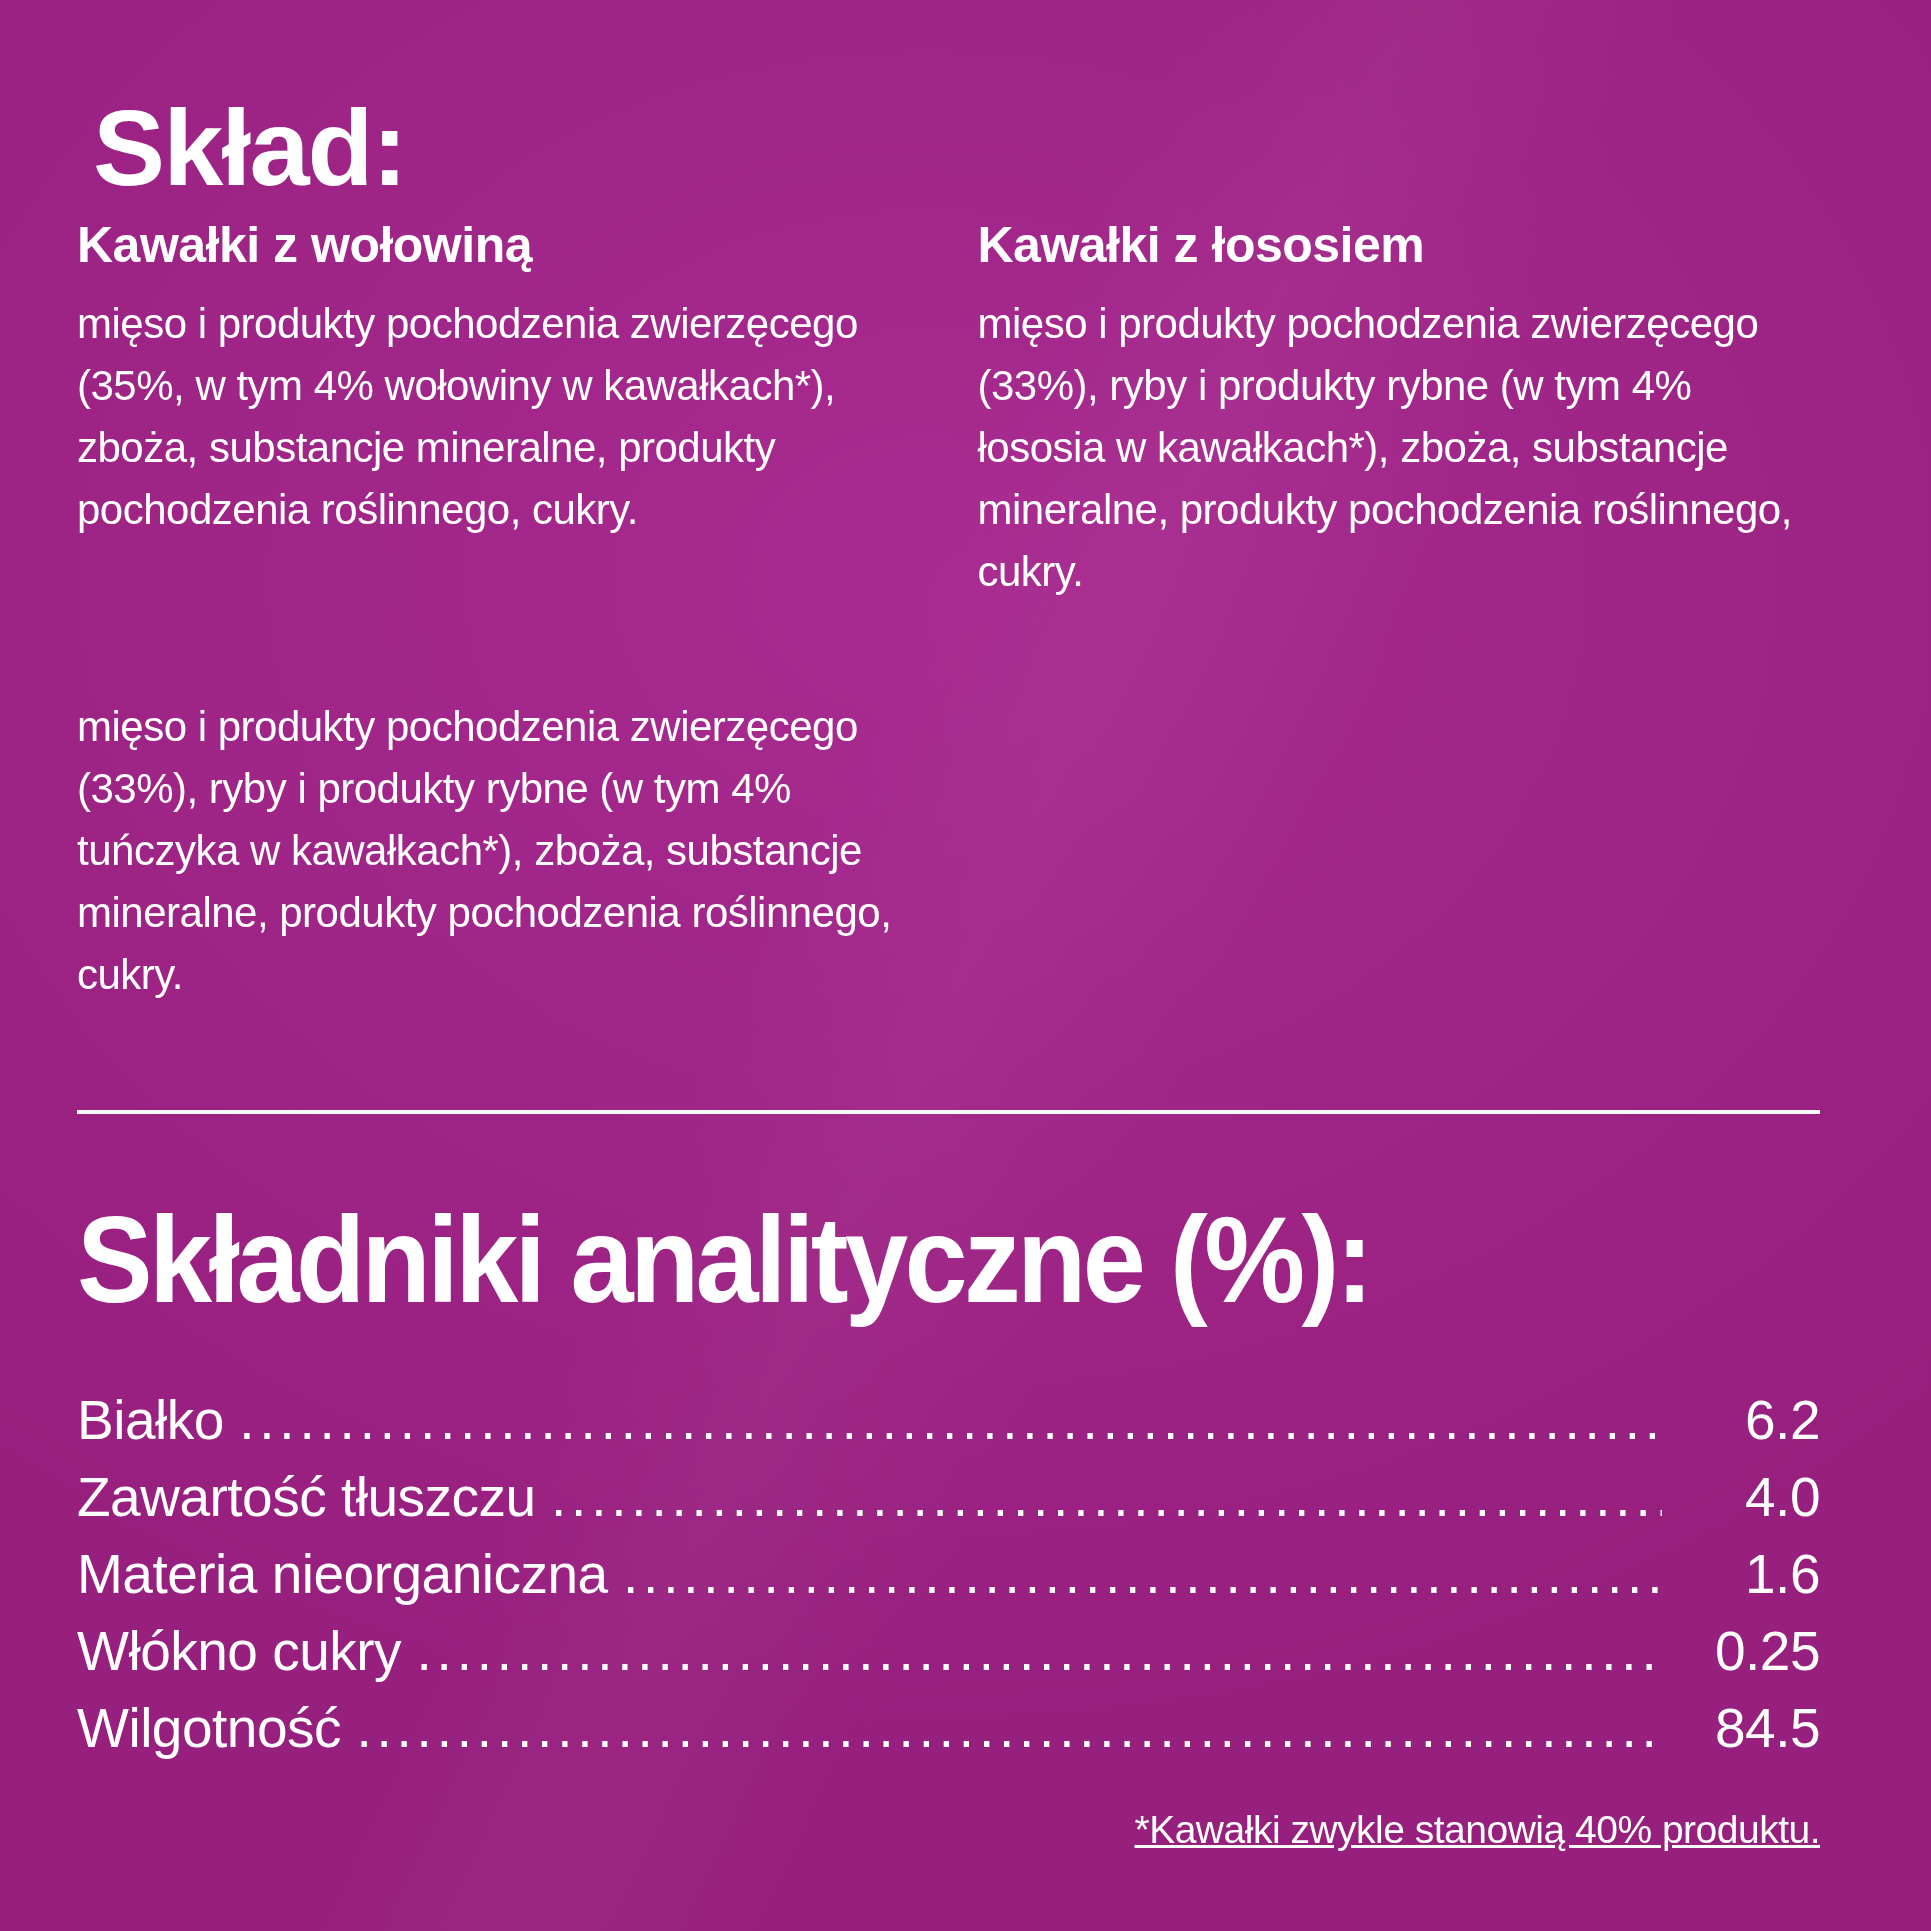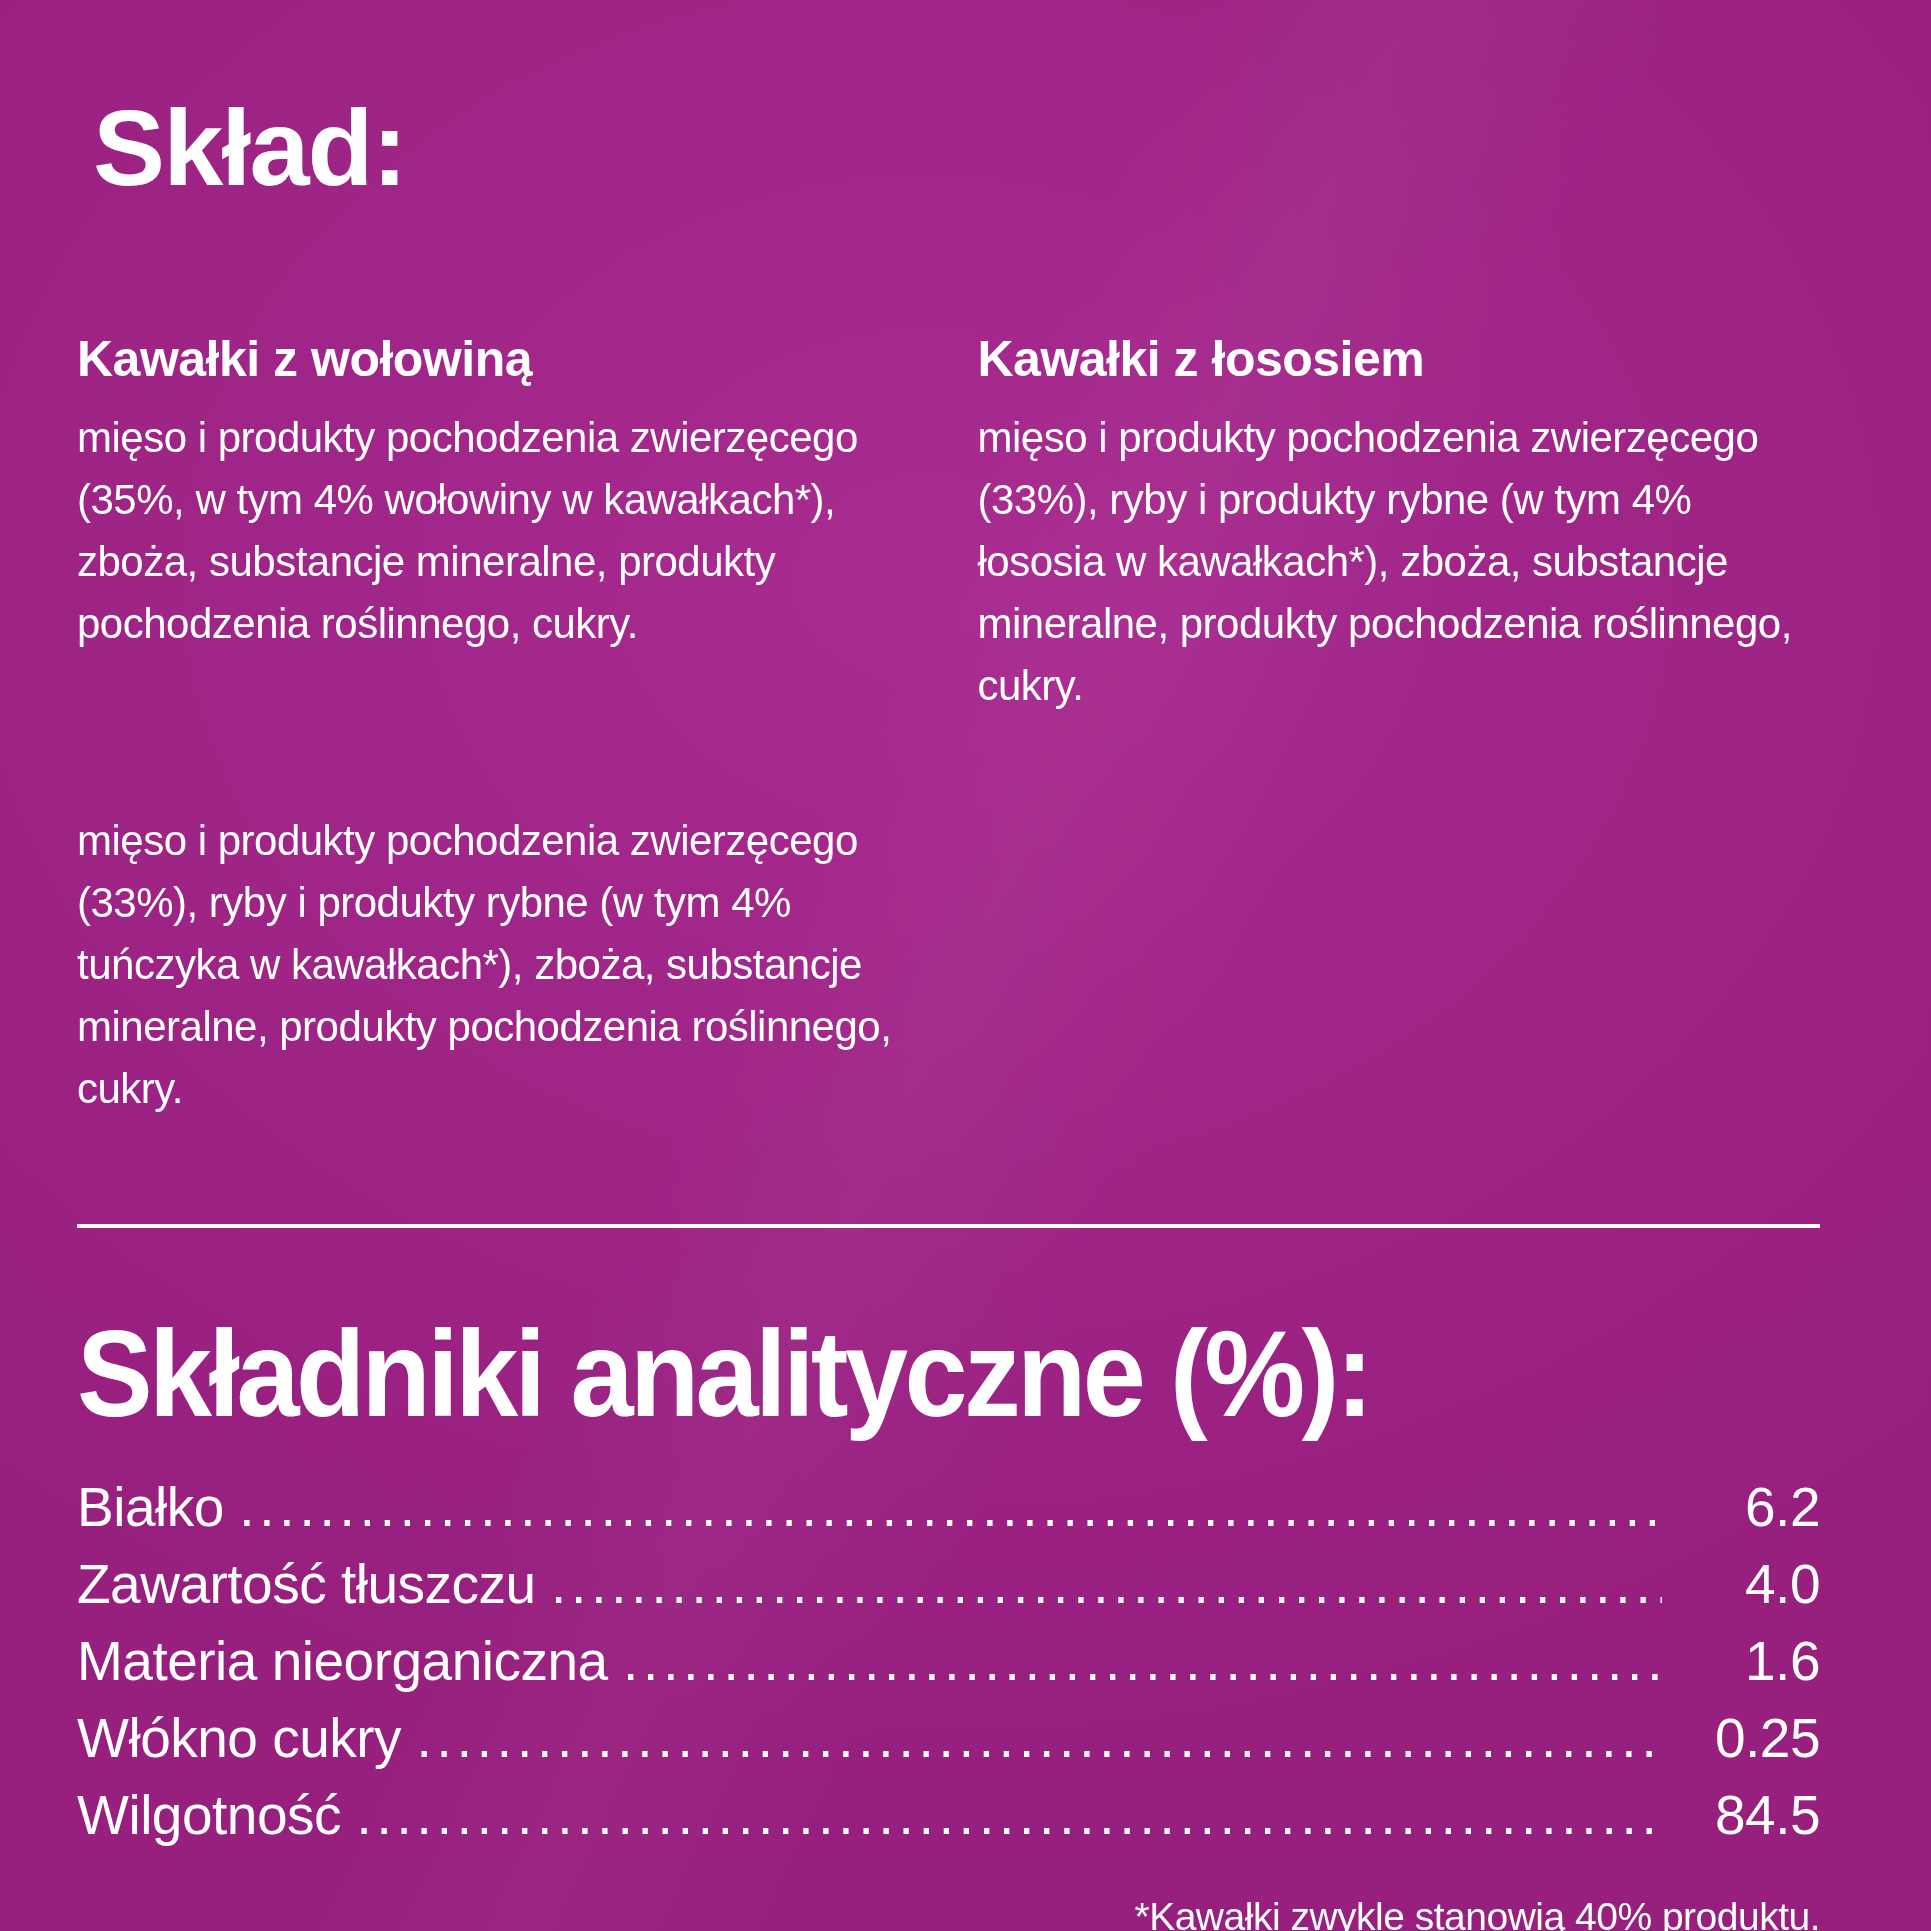--- a/index.html
+++ b/index.html
@@ -17,21 +17,20 @@
     background-color: #9b2385;
   }
   .page-title {
     margin: 83px 0 0 16px;
     font-size: 108px;
     font-weight: 700;
     line-height: 1.2;
     letter-spacing: -1.9px;
   }
   .sections {
-    margin-top: 114px;
     display: grid;
     grid-template-columns: 1fr 1fr;
     column-gap: 58px;
     row-gap: 93px;
   }
   .section-heading {
     margin: 0 0 15.4px 0;
     font-size: 50px;
     font-weight: 700;
     line-height: 1.3;
@@ -52,21 +51,21 @@
   .analytics-title {
     margin: 70px 0 0 0;
     font-size: 122px;
     font-weight: 700;
     line-height: 1.25;
     letter-spacing: -3.9px;
     white-space: nowrap;
     transform: scaleX(0.93);
     transform-origin: left center;
   }
-  .analytics-rows { margin-top: 25px; }
+  .analytics-rows { margin-top: 52px; }
   .analytics-row {
     display: flex;
     align-items: baseline;
     height: 77px;
     font-size: 55px;
     letter-spacing: -0.5px;
   }
   .row-label { white-space: nowrap; }
   .row-leader {
     flex: 1;

